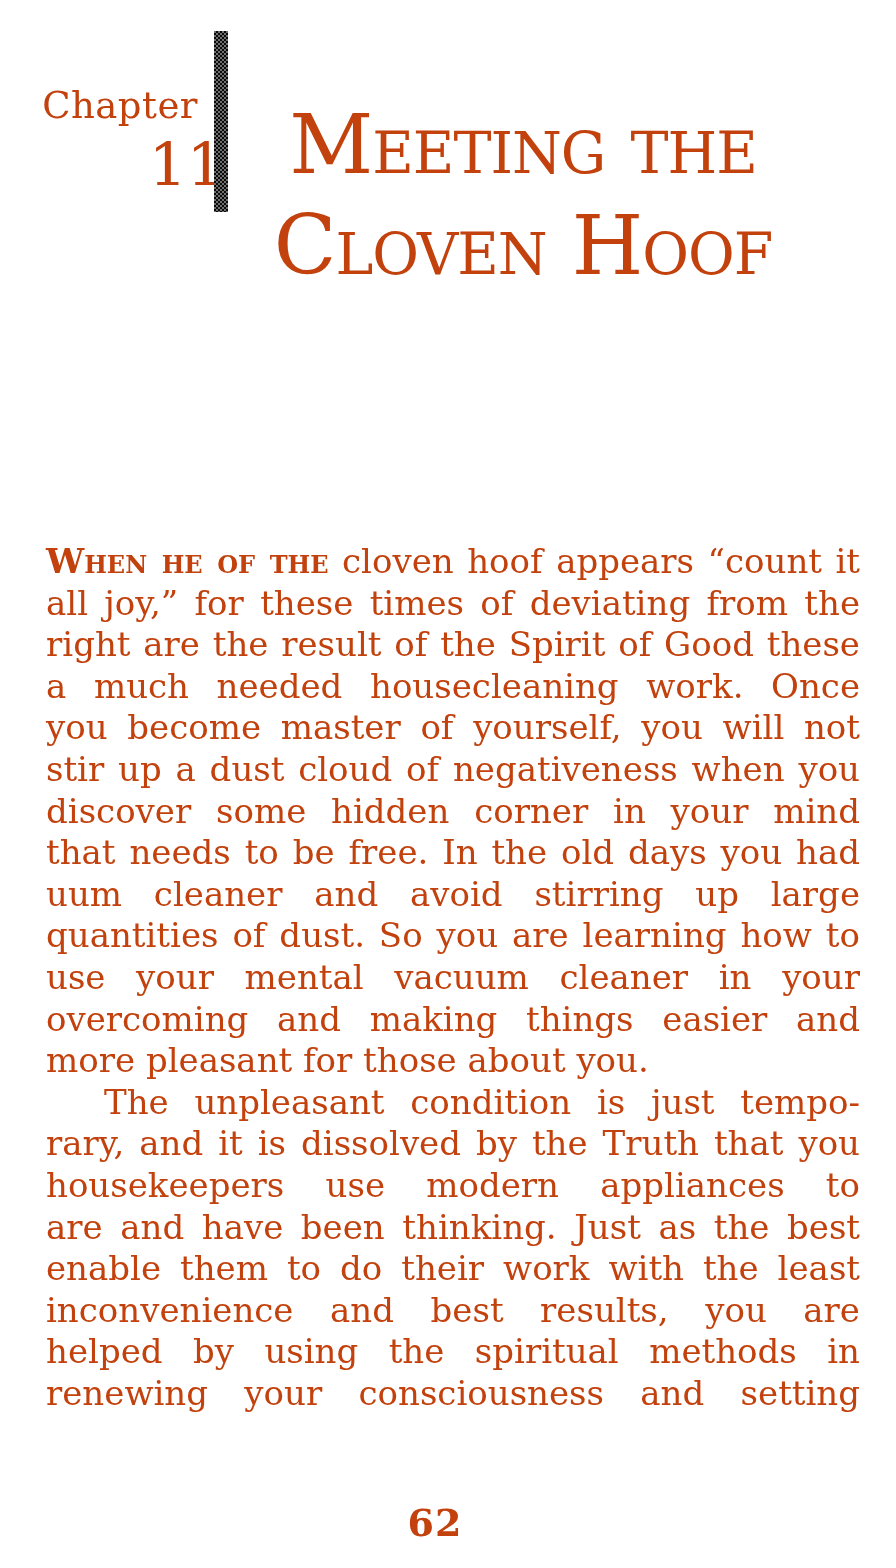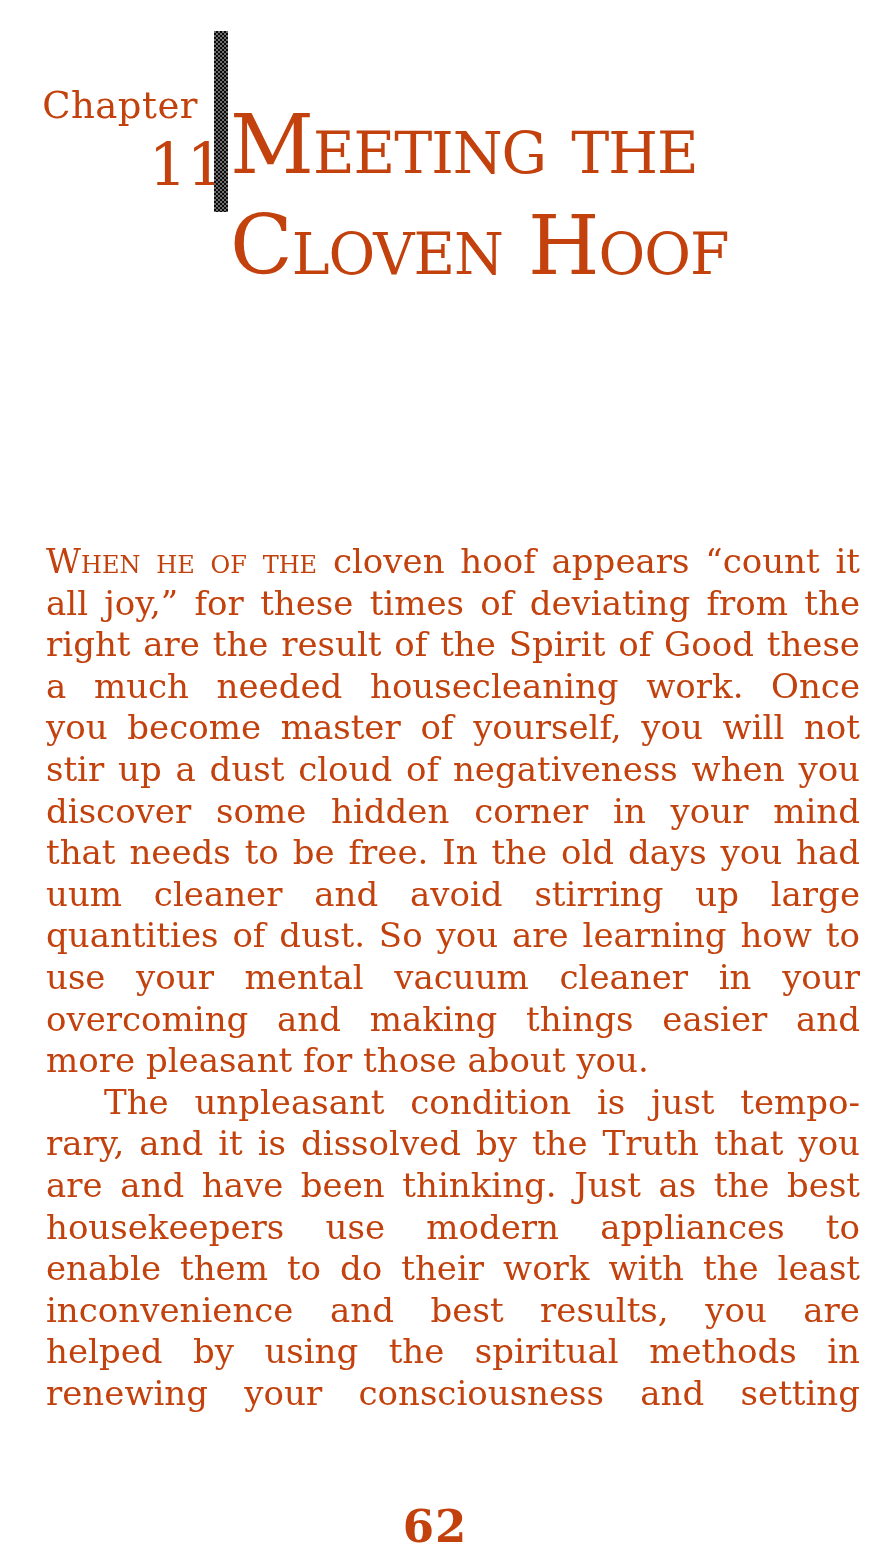--- a/index.html
+++ b/index.html
@@ -19,43 +19,43 @@
   .chapter-number{
     position:absolute;left:0;top:130px;width:193px;
     text-align:right;font-size:60px;padding-left:32px;
   }
   .chapter-bar{
     position:absolute;left:214px;top:31px;width:14px;height:181px;
     background:repeating-conic-gradient(#0a0a0a 0% 25%, #6f6f6f 0% 50%) 0 0/4px 4px;
   }
   .title{
     position:absolute;right:80px;top:94px;left:230px;
-    text-align:left;
+    text-align:center;
     font-variant:small-caps;
     font-size:82px;line-height:101px;
     letter-spacing:-1px;
     white-space:nowrap;
   }
   
   .body-text{
     position:absolute;left:46px;top:541px;width:814px;
     font-size:34px;line-height:41.6px;
   }
   .line{
     text-align:justify;
     text-align-last:justify;
     white-space:normal;
   }
   .line.flush{text-align-last:left;}
   .line.indent{text-indent:58px;}
-  .smallcaps{font-variant:small-caps;}
+  .smallcaps{font-variant:small-caps;font-weight:bold;}
   
   .page-number{
     position:absolute;left:0;top:1500px;width:870px;
-    text-align:center;font-size:45px;font-weight:bold;
+    text-align:center;font-size:38px;font-weight:bold;
     letter-spacing:1px;
   }
 </style>
 </head>
 <body>
 
 <div class="page">
   <div class="chapter-label">Chapter</div>
   <div class="chapter-number">11</div>
   <div class="chapter-bar"></div>
@@ -76,22 +76,22 @@
         <div class="line">that needs to be free. In the old days you had</div>
         <div class="line">uum cleaner and avoid stirring up large</div>
         <div class="line">quantities of dust. So you are learning how to</div>
         <div class="line">use your mental vacuum cleaner in your</div>
         <div class="line">overcoming and making things easier and</div>
         <div class="line flush">more pleasant for those about you.</div>
       </div>
       <div class="paragraph">
         <div class="line indent">The unpleasant condition is just tempo-</div>
         <div class="line">rary, and it is dissolved by the Truth that you</div>
+        <div class="line">housekeepers use modern appliances to</div>
         <div class="line">are and have been thinking. Just as the best</div>
-        <div class="line">housekeepers use modern appliances to</div>
         <div class="line">enable them to do their work with the least</div>
         <div class="line">inconvenience and best results, you are</div>
         <div class="line">helped by using the spiritual methods in</div>
         <div class="line">renewing your consciousness and setting</div>
       </div>
     </div>
 
   <div class="page-number">62</div>
 </div>
 

